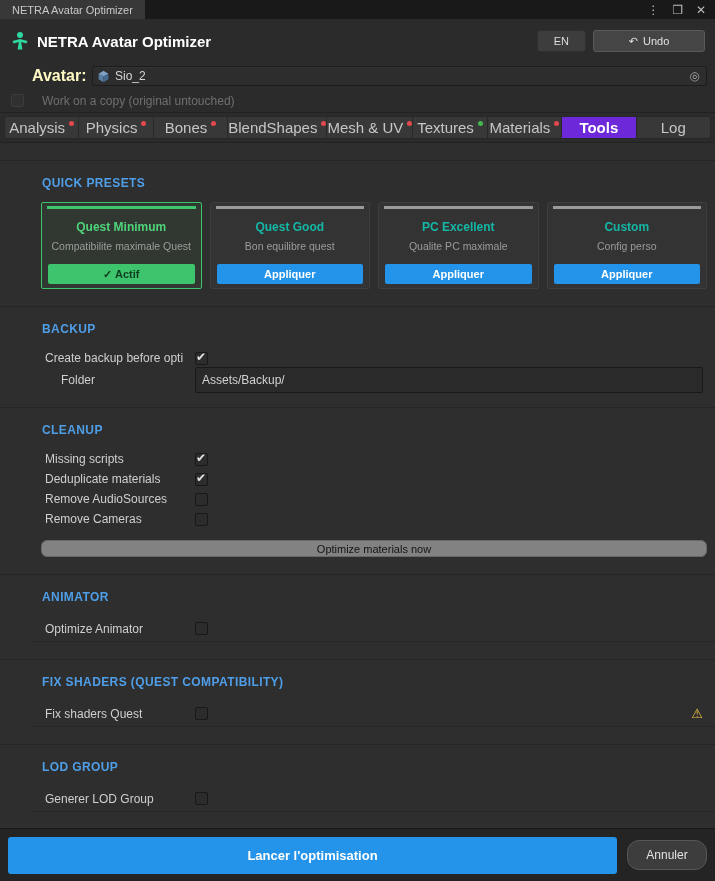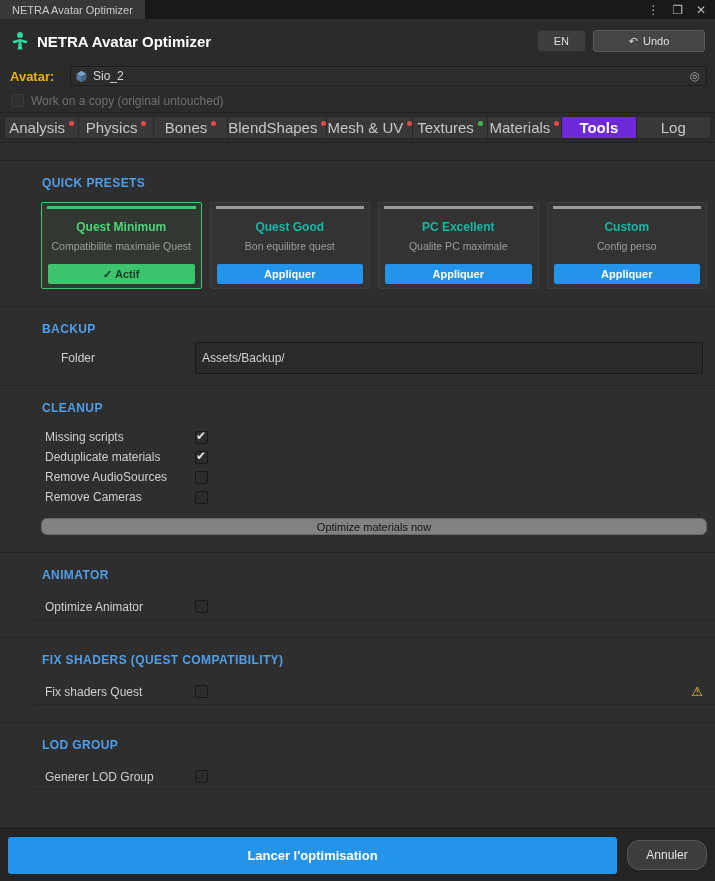--- a/index.html
+++ b/index.html
@@ -20,26 +20,26 @@
 
   
   .header { height: 44px; background: #2b2b2b; display: flex; align-items: center; padding: 0 10px; gap: 7px; flex: none; }
   .logo { width: 20px; height: 20px; flex: none; }
   .app-title { font-size: 15px; font-weight: bold; color: #ffffff; }
   .en-btn { margin-left: auto; background: #3d3d3d; color: #dcdcdc; border: 1px solid #2f2f2f; border-radius: 3px; font-size: 11px; font-family: inherit; padding: 4px 16px; cursor: pointer; }
   .undo-btn { background: #454545; color: #e0e0e0; border: 1px solid #5a5a5a; border-radius: 3px; font-size: 11px; font-family: inherit; width: 112px; height: 22px; display: flex; align-items: center; justify-content: center; gap: 5px; cursor: pointer; }
 
   
   .avatar-row { background: #2b2b2b; display: flex; align-items: center; padding: 0 8px 0 10px; gap: 8px; height: 26px; flex: none; }
-  .avatar-label { font-size: 13px; font-weight: bold; color: #eab308; width: 52px; flex: none; }
+  .avatar-label { font-size: 16px; font-weight: bold; color: #fef9c3; width: 52px; flex: none; margin-left: 22px; }
   .object-field { flex: 1; height: 20px; background: #2d2d2d; border: 1px solid #1c1c1c; border-radius: 3px; display: flex; align-items: center; gap: 5px; padding: 0 4px; color: #d6d6d6; font-size: 12px; cursor: pointer; box-shadow: inset 0 1px 0 rgba(255,255,255,0.03); }
   .cube { width: 13px; height: 13px; flex: none; }
   .picker { margin-left: auto; color: #a8a8a8; font-size: 12px; padding-right: 2px; cursor: pointer; }
 
-  .copy-row { background: #2b2b2b; display: flex; align-items: center; gap: 7px; padding: 0 11px; height: 24px; border-bottom: 1px solid #212121; flex: none; text-align: center; }
+  .copy-row { background: #2b2b2b; display: flex; align-items: center; gap: 18px; padding: 0 11px; height: 24px; border-bottom: 1px solid #212121; flex: none; text-align: center; }
   .copy-label { font-size: 12px; color: #6f6f6f; }
 
   
   .tabbar { background: #2b2b2b; display: flex; padding: 3px 4px; height: 30px; border-bottom: 1px solid #222222; flex: none; }
   .tab { flex: 1; background: #383838; border: 1px solid #282828; border-left-width: 0; display: flex; align-items: center; justify-content: center; font-size: 15px; color: #c6c6c6; cursor: pointer; white-space: nowrap; }
   .tab:first-child { border-left-width: 1px; border-radius: 3px 0 0 3px; }
   .tab:last-child { border-radius: 0 3px 3px 0; }
   .tab.active { background: #6d28d9; color: #ffffff; font-weight: bold; }
   .dot { width: 5px; height: 5px; border-radius: 50%; margin-left: 4px; transform: translateY(-4px); flex: none; }
   .dot.red { background: #e5484d; }
@@ -64,21 +64,21 @@
   .card-btn.actif { background: #3ec46d; color: #0e3c1f; }
 
   
   .row { display: flex; align-items: center; padding: 0 12px; height: 20px; }
   .row.tall { height: 26px; border-bottom: 1px solid #272727; }
   .row-label { width: 150px; font-size: 12px; color: #cfcfcf; white-space: nowrap; overflow: hidden; flex: none; }
   .row-label.indent { padding-left: 16px; }
   .cb { width: 13px; height: 13px; background: #2c2c2c; border: 1px solid #181818; border-radius: 2px; position: relative; flex: none; cursor: pointer; }
   .cb.dim { background: #303030; border-color: #3c3c3c; }
   .cb.checked::after { content: "✔"; position: absolute; left: 0px; top: -3px; font-size: 12px; color: #e2e2e2; }
-  .text-field { flex: 1; height: 32px; background: #2a2a2a; border: 1px solid #191919; border-radius: 2px; color: #d2d2d2; font-size: 12px; padding: 0 6px; font-family: inherit; }
+  .text-field { flex: 1; height: 26px; background: #2a2a2a; border: 1px solid #191919; border-radius: 2px; color: #d2d2d2; font-size: 12px; padding: 0 6px; font-family: inherit; }
   .warn { margin-left: auto; color: #f5c542; font-size: 13px; line-height: 1; }
   .wide-btn { display: block; width: calc(100% - 16px); margin: 11px 8px 0; height: 17px; background: #828282; border: 1px solid #686868; border-radius: 6px; color: #141414; font-size: 11px; font-family: inherit; cursor: pointer; }
 
   
   .footer { height: 53px; background: #242424; border-top: 1px solid #1a1a1a; display: flex; align-items: center; padding: 0 8px; gap: 10px; flex: none; }
   .primary-btn { flex: 1; height: 37px; background: #2493ea; border: none; border-radius: 3px; color: #ffffff; font-weight: bold; font-size: 13px; font-family: inherit; cursor: pointer; }
   .cancel-btn { width: 80px; height: 30px; background: #3d3d3d; border: 1px solid #565656; border-radius: 12px; color: #e2e2e2; font-size: 12px; font-family: inherit; cursor: pointer; }
 </style>
 </head>
 <body>
@@ -189,20 +189,24 @@
         <div class="card">
           <div class="card-name">Custom</div>
           <div class="card-desc">Config perso</div>
           <button class="card-btn apply">Appliquer</button>
         </div>
       </div>
     </div>
 
     <div class="section">
       <div class="section-title">BACKUP</div>
+      <div class="row">
+        <span class="row-label">Create backup before opti</span>
+        <span class="cb checked"></span>
+      </div>
       <div class="row" style="margin-top:2px;">
         <span class="row-label indent">Folder</span>
         <input class="text-field" value="Assets/Backup/" style="">
       </div>
     </div>
 
     <div class="section">
       <div class="section-title">CLEANUP</div>
       <div class="row">
         <span class="row-label">Missing scripts</span>

